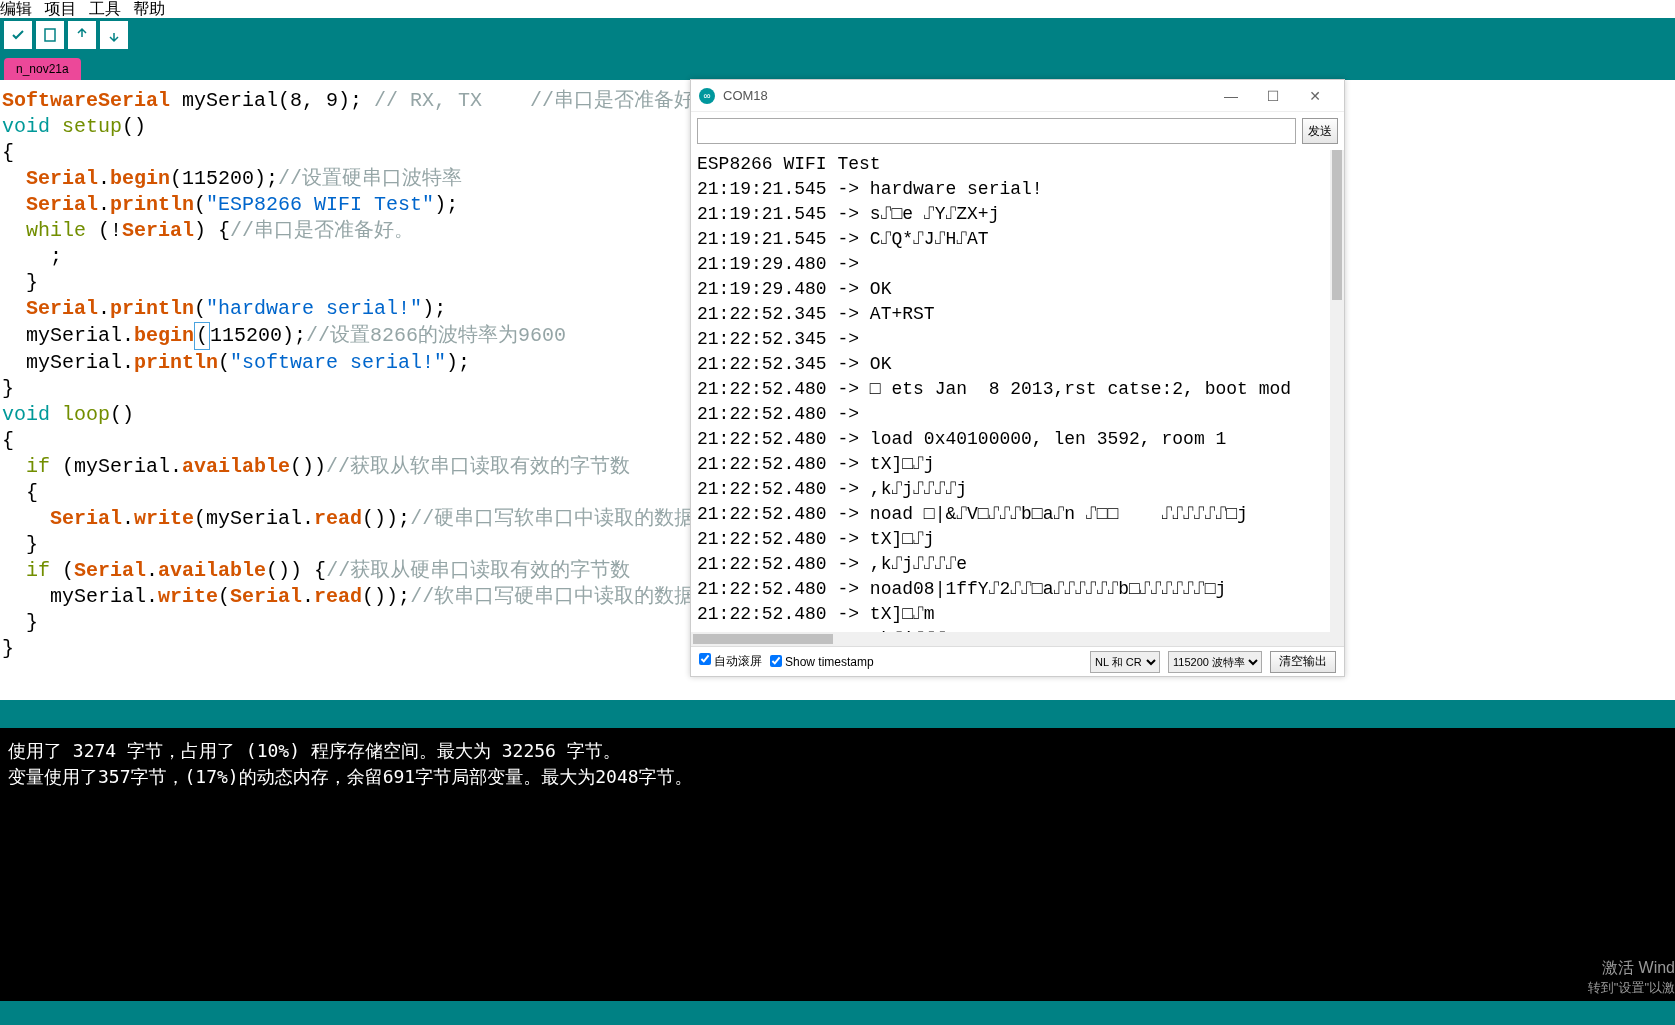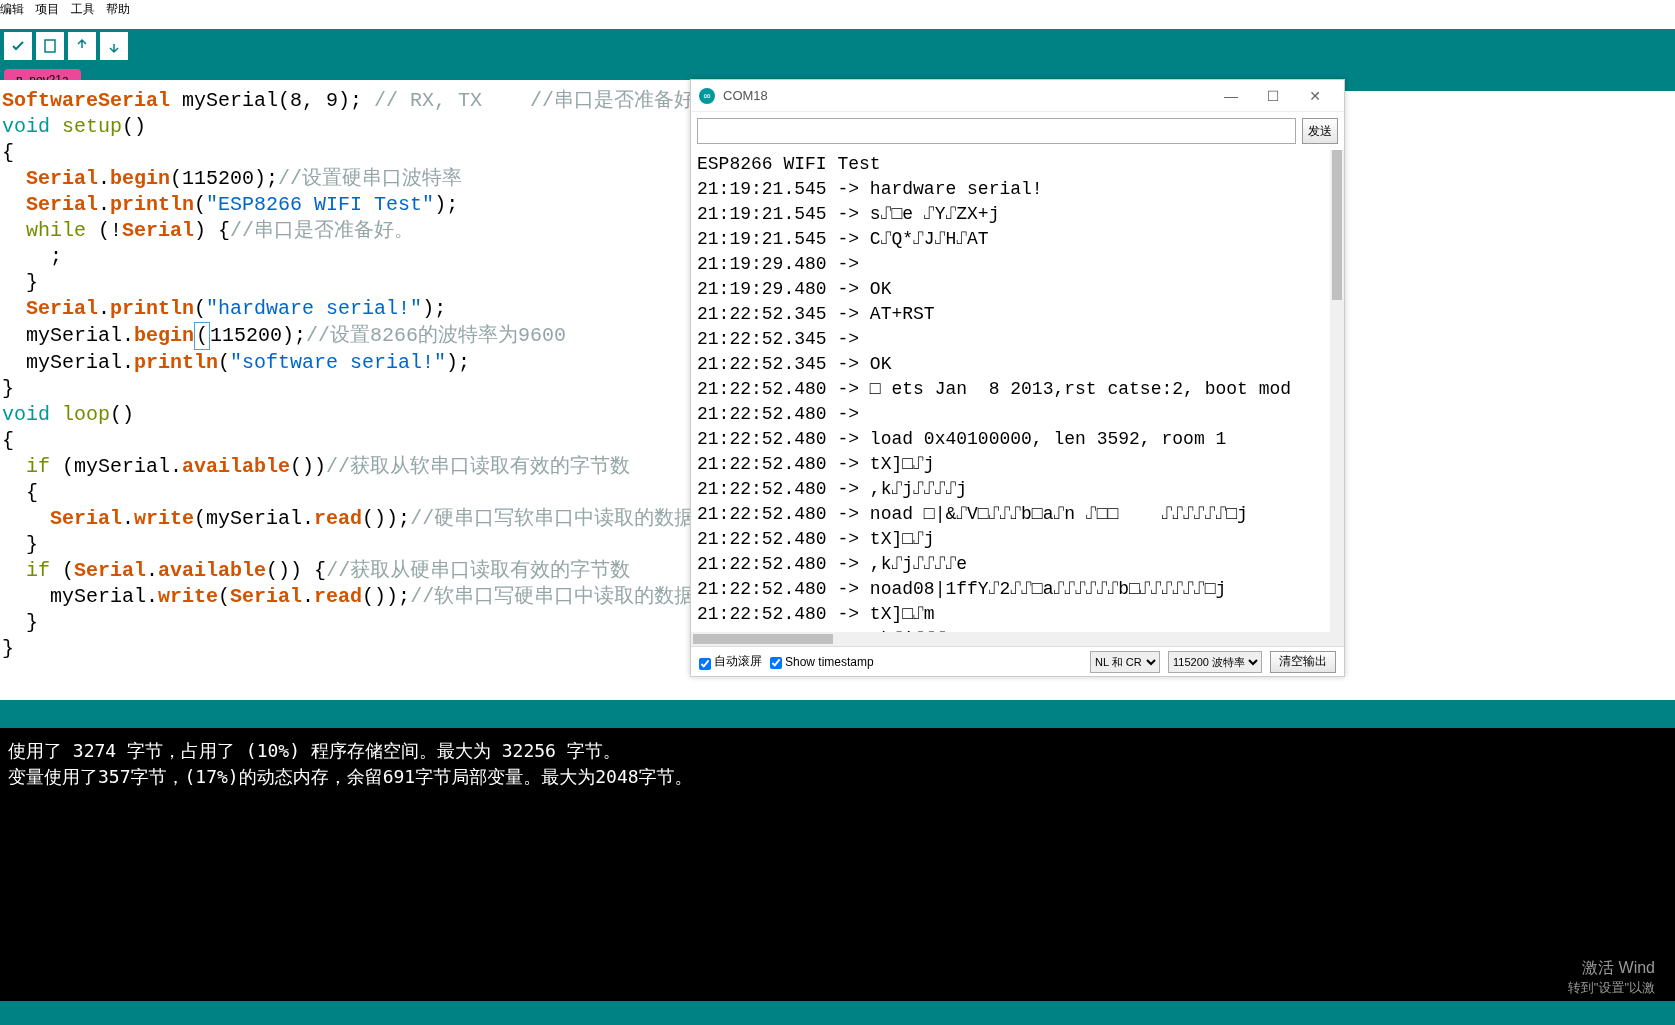--- a/index.html
+++ b/index.html
@@ -1,18 +1,18 @@
 <!DOCTYPE html>
 <html><head>
 <meta charset="utf-8">
 <style>
 * { margin: 0; padding: 0; box-sizing: border-box; }
 body { font-family: Arial, sans-serif; background: #fff; width: 1675px; height: 1025px; overflow: hidden; position: relative; }
 
-.menubar { background: #fff; height: 29px; font-size: 12px; padding-left: 0; line-height: 18px; }
+.menubar { background: #fff; height: 18px; font-size: 16px; padding-left: 0; line-height: 18px; }
 .menubar span { margin-right: 8px; cursor: pointer; }
 
 .toolbar { background: #008184; height: 34px; display: flex; align-items: center; padding-left: 4px; gap: 4px; }
 .toolbar-btn { width: 28px; height: 28px; background: #fff; border: none; display: flex; align-items: center; justify-content: center; cursor: pointer; }
 .toolbar-btn svg { width: 16px; height: 16px; }
 
 .tabbar { background: #008184; height: 28px; display: flex; align-items: flex-end; padding-left: 4px; }
 .tab { background: #ec4899; padding: 4px 12px; font-size: 12px; border-top-left-radius: 4px; border-top-right-radius: 4px; cursor: pointer; }
 
 .code-area { background: #fff; padding: 8px 0 8px 0; font-family: 'Consolas', 'Courier New', monospace; font-size: 20px; line-height: 26px; width: 690px; position: absolute; top: 80px; left: 0; }
@@ -23,21 +23,21 @@
 .kw-green { color: #728e00; }
 .comment { color: #95a5a6; }
 .string { color: #0066cc; }
 
 .cursor-box { border: 1px solid #4aa3df; display: inline-block; padding: 0 1px; }
 
 .status-band { position: absolute; top: 700px; left: 0; right: 0; height: 28px; background: #008184; }
 .console { position: absolute; top: 728px; left: 0; right: 0; bottom: 24px; background: #000; color: #fff; font-family: Consolas, monospace; font-size: 18px; padding: 10px 8px; }
 .console-line { white-space: pre; line-height: 26px; }
 
-.watermark { position: absolute; right: 20px; bottom: 28px; color: #999; font-size: 13px; text-align: right; }
+.watermark { position: absolute; right: 0; bottom: 28px; color: #999; font-size: 13px; text-align: right; }
 .watermark .big { font-size: 16px; }
 
 .bottombar { position: absolute; bottom: 0; left: 0; right: 0; height: 24px; background: #008184; }
 
 
 .serial-window { position: absolute; top: 79px; left: 690px; width: 655px; height: 598px; background: #fff; border: 1px solid #ccc; box-shadow: 0 0 6px rgba(0,0,0,0.2); display: flex; flex-direction: column; }
 .sw-titlebar { height: 32px; display: flex; align-items: center; padding: 0 8px; border-bottom: 1px solid #eee; font-size: 13px; }
 .sw-titlebar .icon { width: 16px; height: 16px; background: #00979d; border-radius: 50%; margin-right: 8px; display: flex; align-items: center; justify-content: center; color: #fff; font-size: 10px; }
 .sw-titlebar .title { flex: 1; color: #555; }
 .sw-titlebar .winbtn { width: 42px; height: 28px; display: flex; align-items: center; justify-content: center; cursor: pointer; color: #666; font-size: 14px; }
@@ -47,21 +47,21 @@
 .sw-sendrow button { width: 36px; height: 26px; border: 1px solid #999; background: linear-gradient(#fdfdfd,#e6e6e6); font-size: 12px; cursor: pointer; }
 
 .sw-output { flex: 1; overflow: hidden; font-family: Consolas, 'Courier New', monospace; font-size: 18px; line-height: 25px; padding: 2px 6px; position: relative; }
 .sw-output-inner { white-space: pre; }
 .sw-scrollbar-v { position: absolute; right: 0; top: 0; bottom: 0; width: 14px; background: #f0f0f0; }
 .sw-scrollbar-v .thumb { position: absolute; top: 0; left: 2px; right: 2px; height: 150px; background: #c0c0c0; }
 .sw-scrollbar-h { height: 14px; background: #f0f0f0; position: relative; }
 .sw-scrollbar-h .thumb { position: absolute; left: 2px; top: 2px; bottom: 2px; width: 140px; background: #c0c0c0; }
 
 .sw-bottom { height: 30px; display: flex; align-items: center; padding: 0 8px; gap: 8px; border-top: 1px solid #ddd; font-size: 12px; }
-.sw-bottom label { display: flex; align-items: flex-end; gap: 3px; }
+.sw-bottom label { display: flex; align-items: flex-start; gap: 3px; }
 .sw-bottom .spacer { flex: 1; }
 .sw-bottom select { height: 22px; font-size: 11px; border: 1px solid #aaa; }
 .sw-bottom button { height: 22px; padding: 0 8px; font-size: 12px; border: 1px solid #999; background: linear-gradient(#fdfdfd,#e6e6e6); cursor: pointer; }
 .sw-bottom input[type="checkbox"] { width:12px; height:12px; }
 </style>
 </head>
 <body>
 
 <div class="menubar">
   <span>编辑</span>

